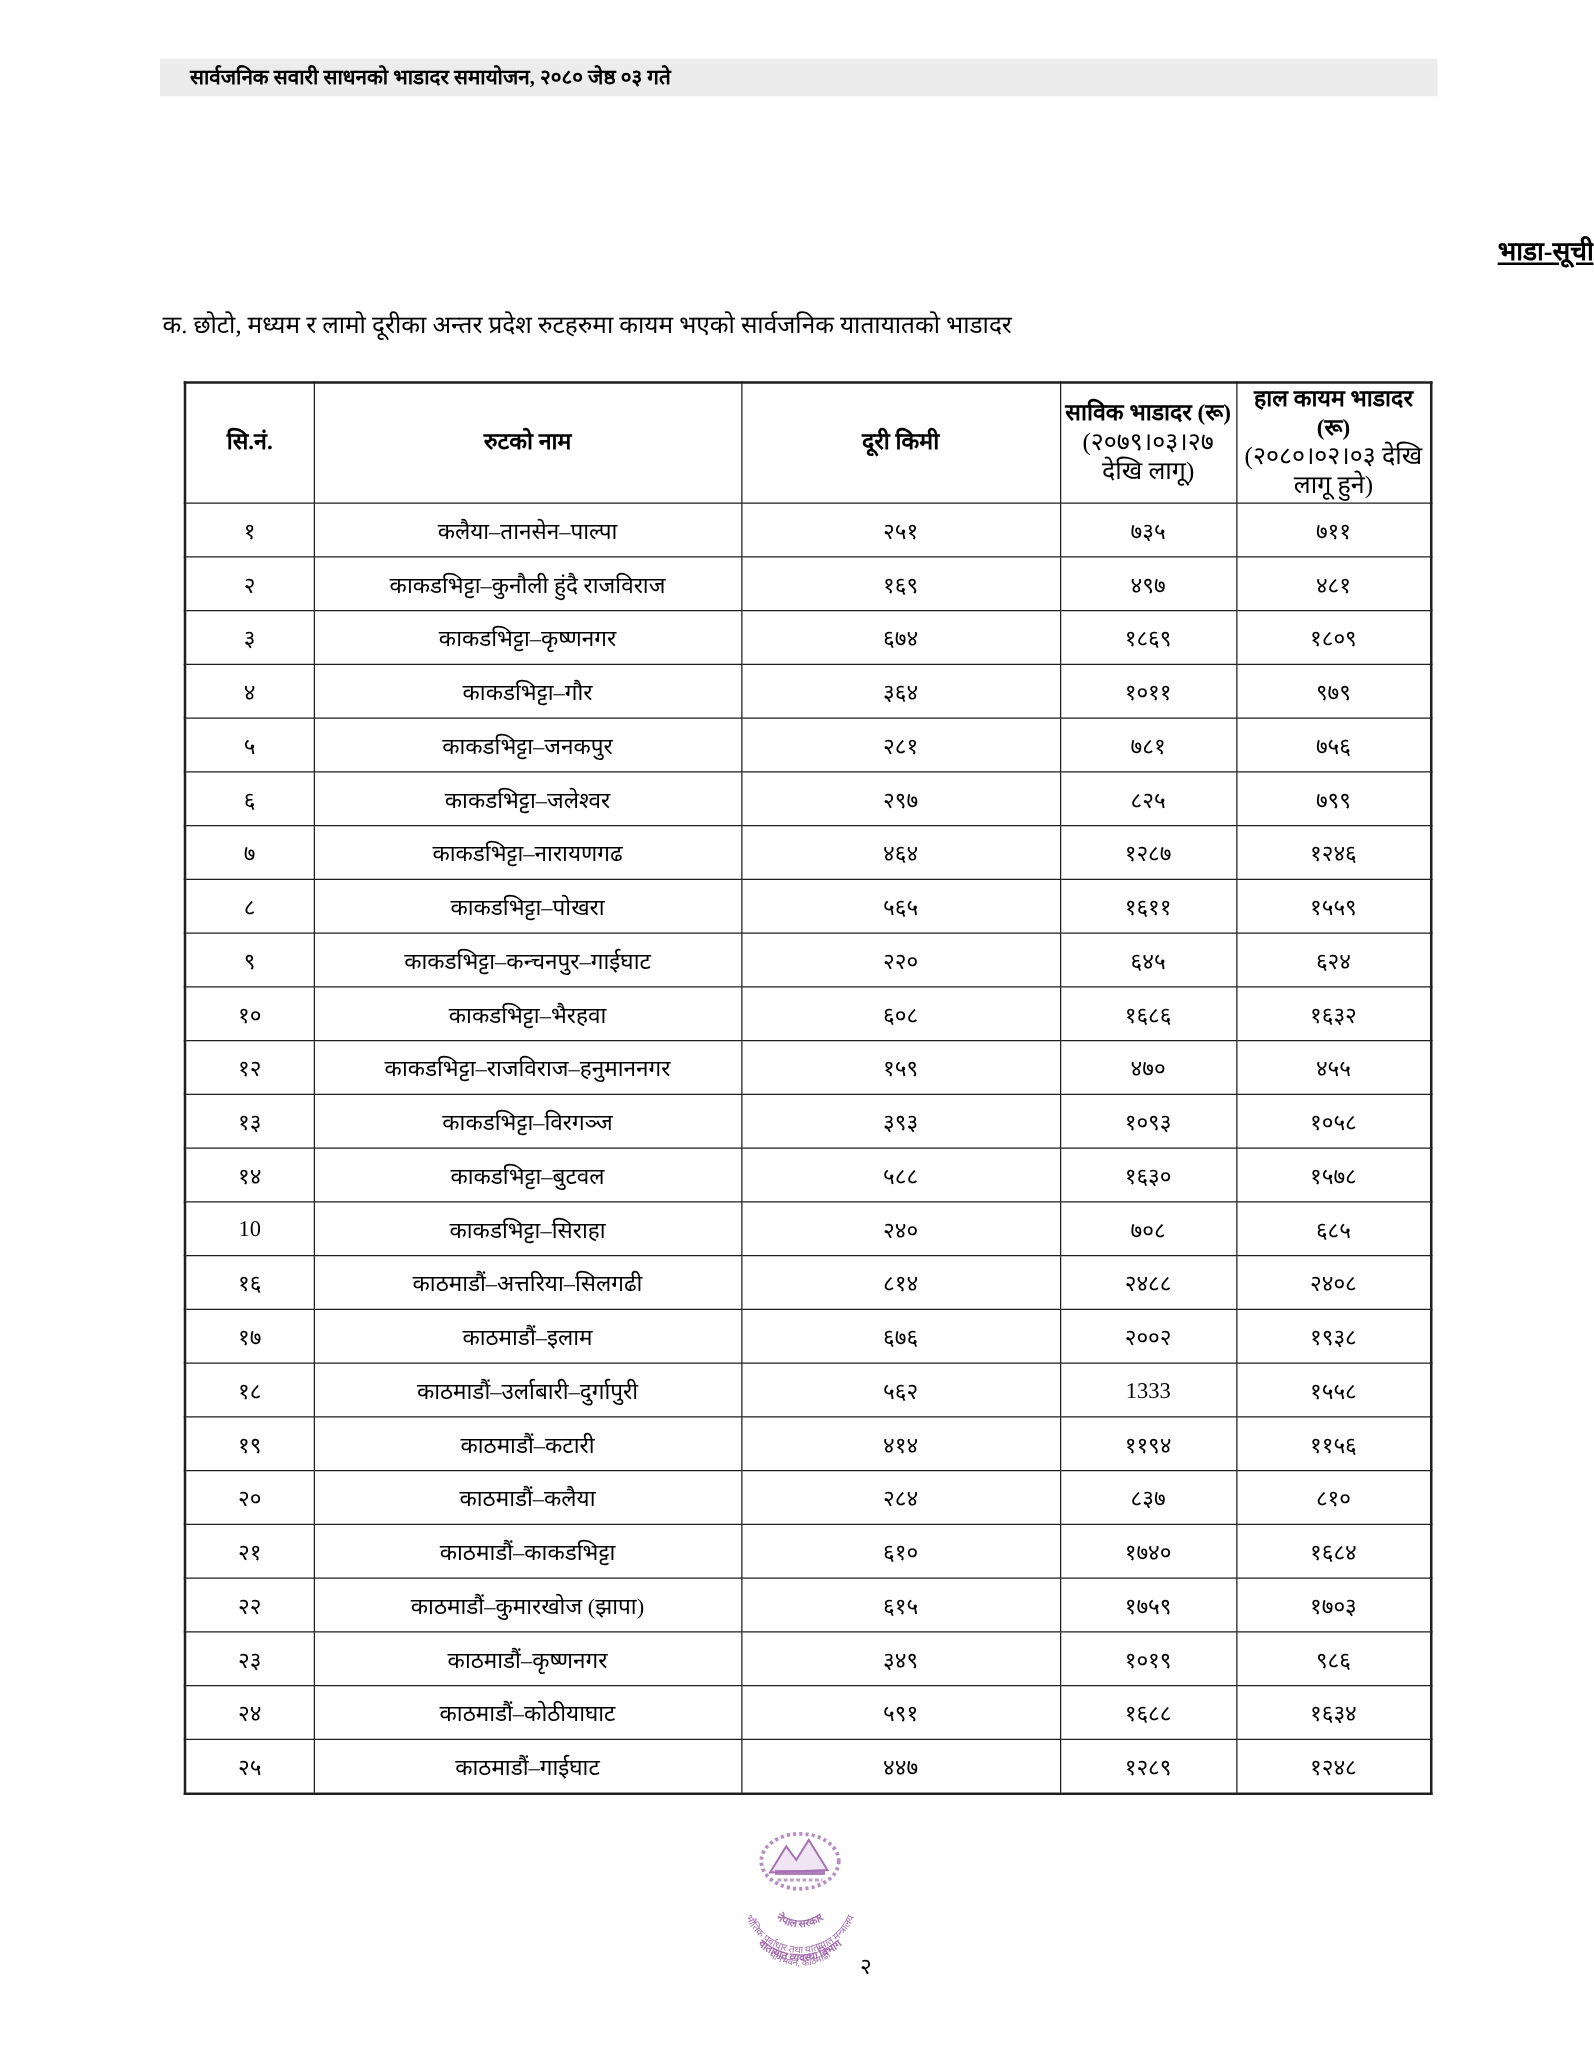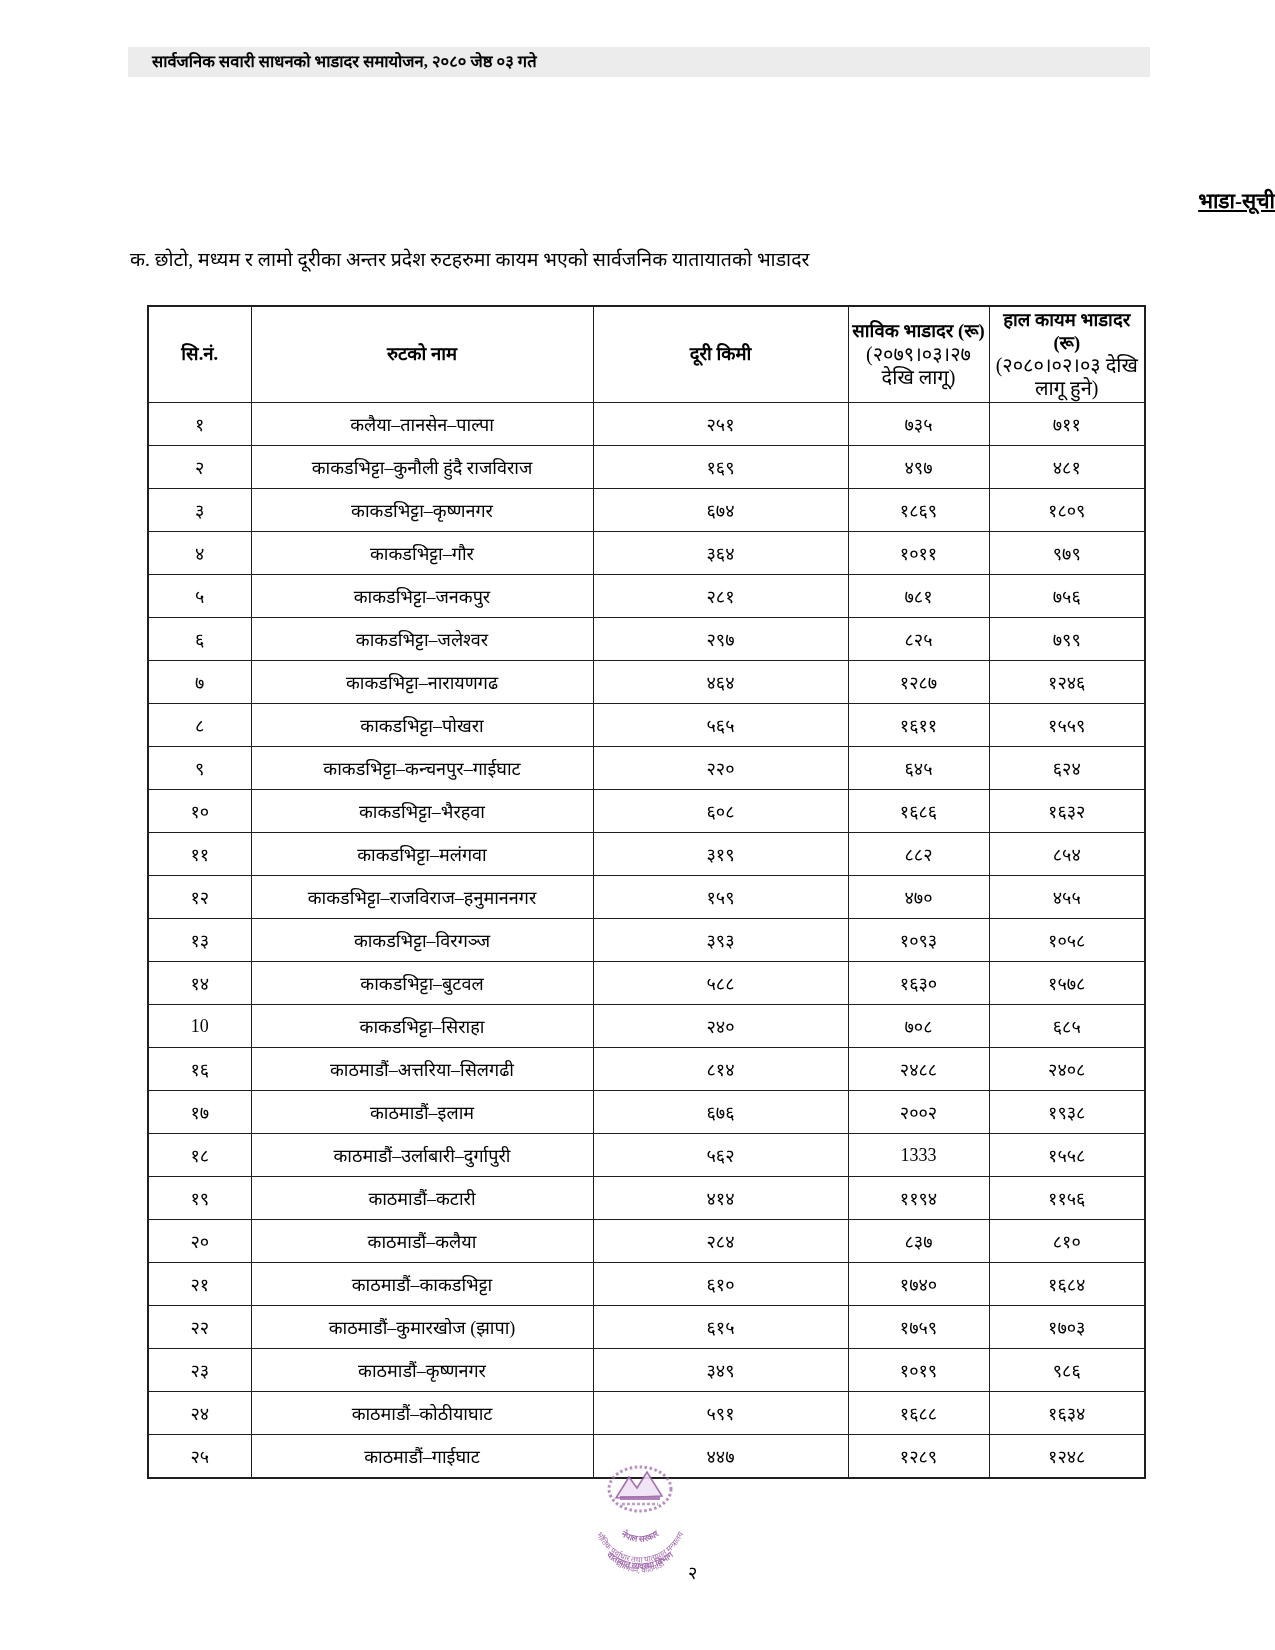--- a/index.html
+++ b/index.html
@@ -179,27 +179,20 @@
       <td>२२०</td>
       <td>६४५</td>
       <td>६२४</td>
     </tr>
         <tr>
       <td>१०</td>
       <td>काकडभिट्टा–भैरहवा</td>
       <td>६०८</td>
       <td>१६८६</td>
       <td>१६३२</td>
-    </tr>
-        <tr>
-      <td>११</td>
-      <td>काकडभिट्टा–मलंगवा</td>
-      <td>३१९</td>
-      <td>८८२</td>
-      <td>८५४</td>
     </tr>
         <tr>
       <td>१२</td>
       <td>काकडभिट्टा–राजविराज–हनुमाननगर</td>
       <td>१५९</td>
       <td>४७०</td>
       <td>४५५</td>
     </tr>
         <tr>
       <td>१३</td>

